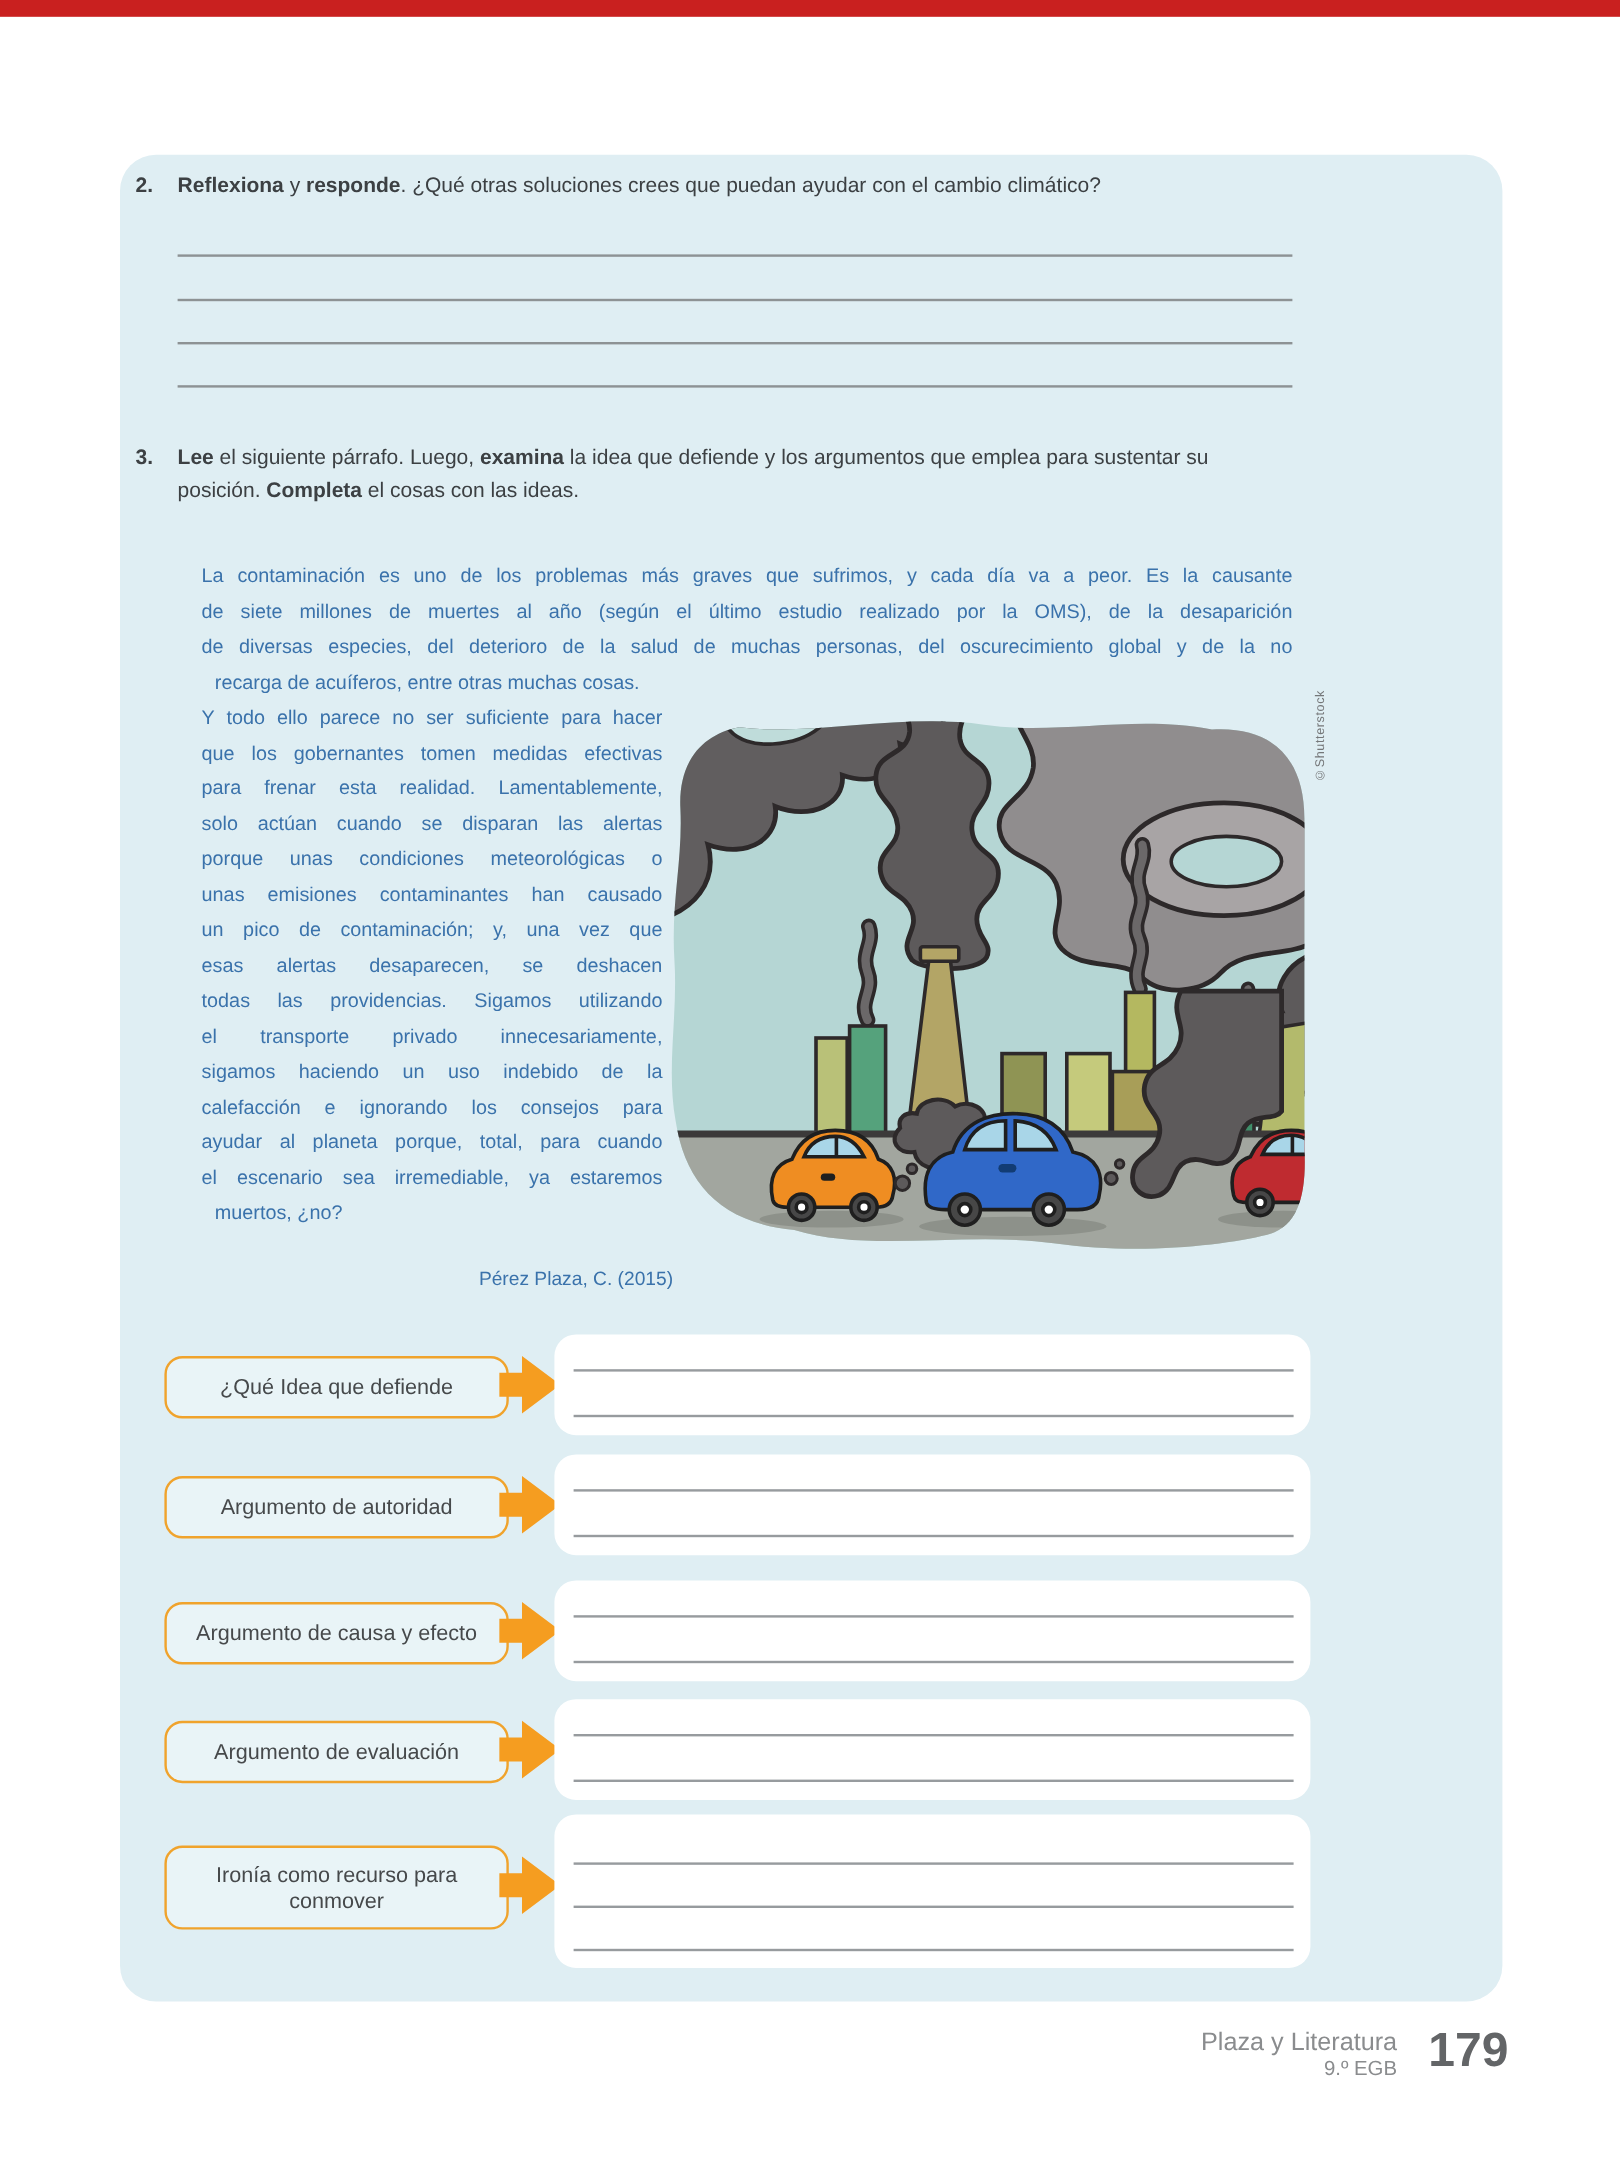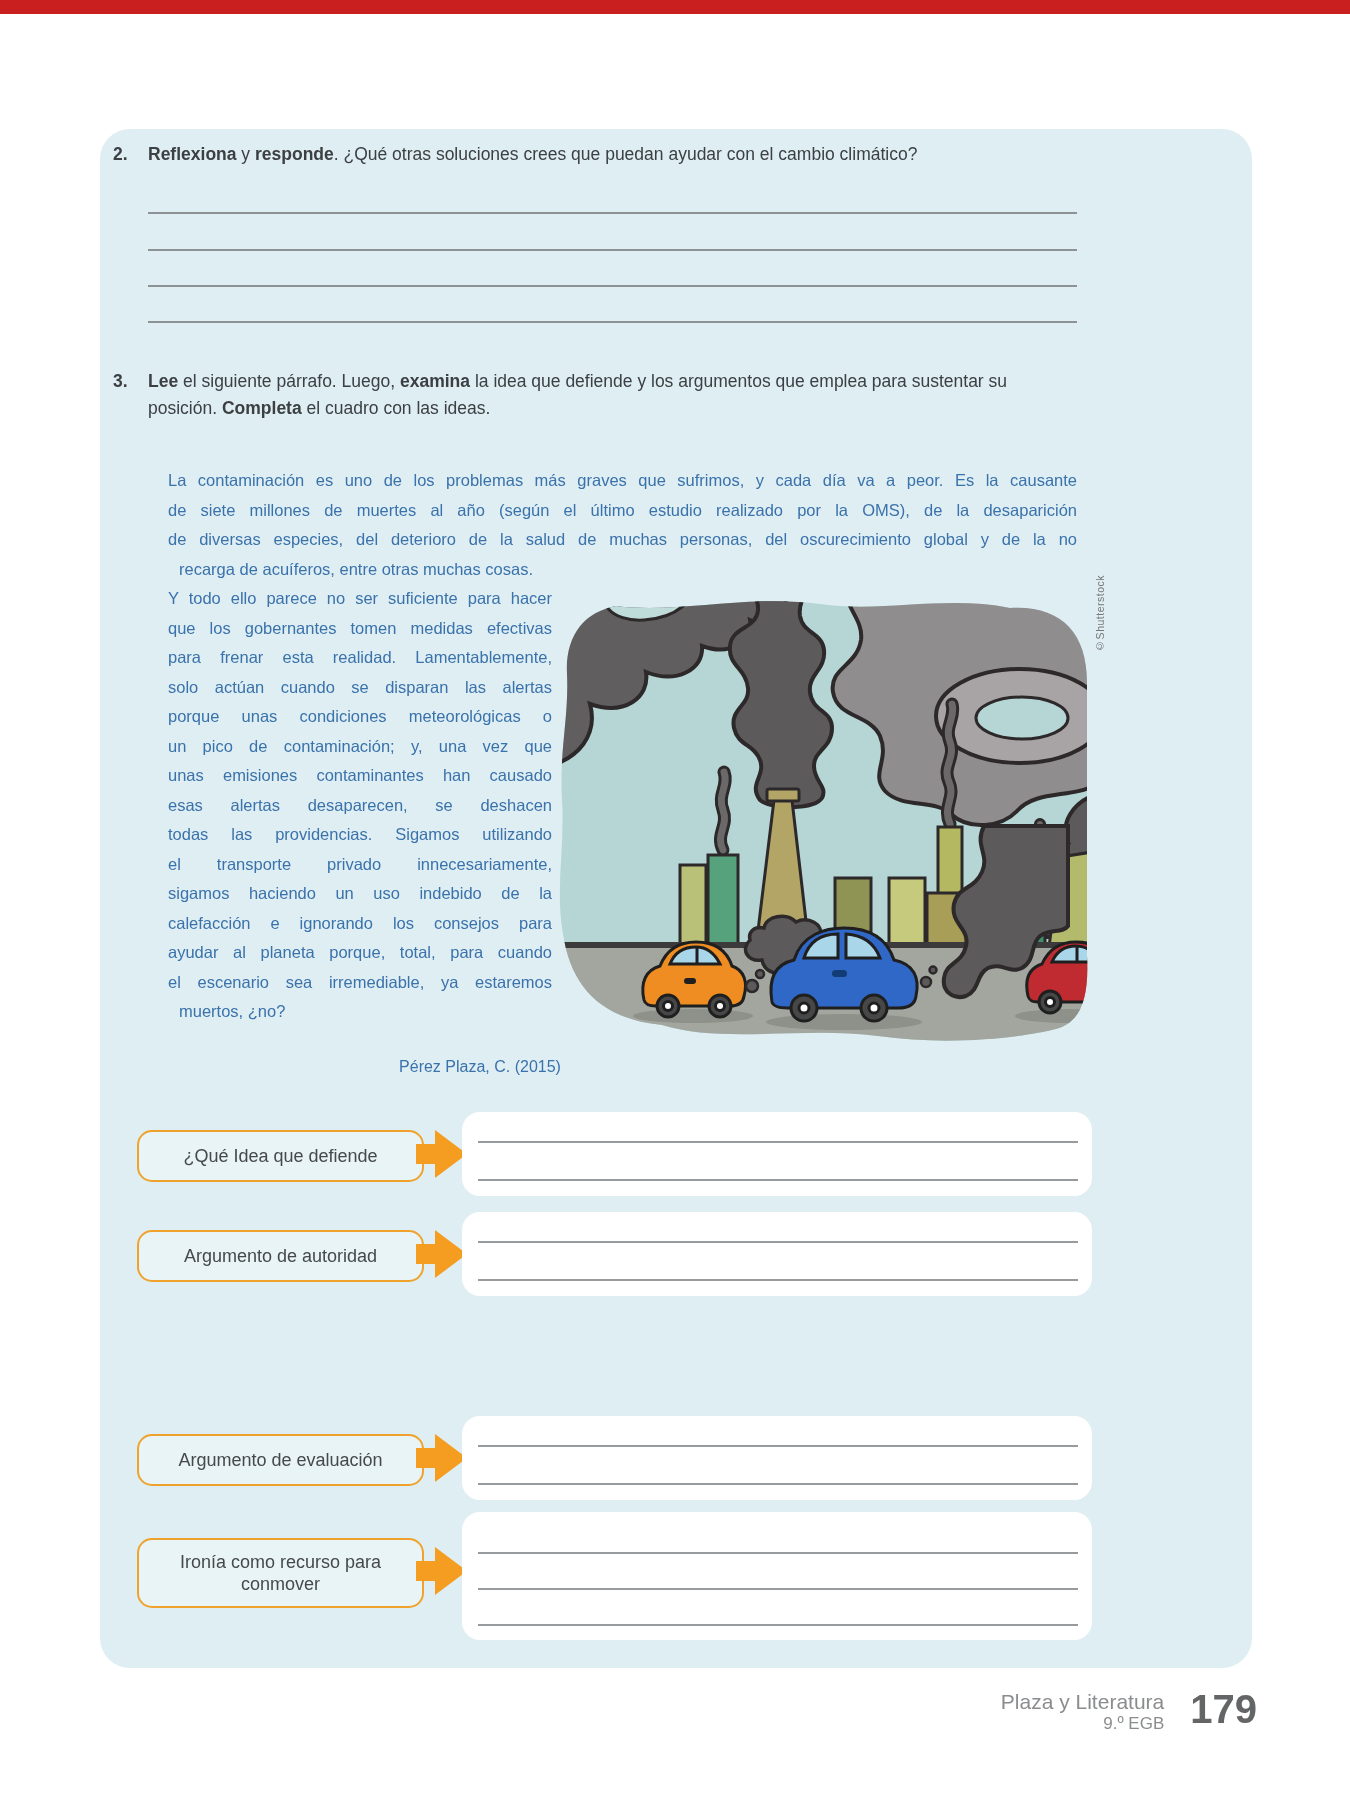--- a/index.html
+++ b/index.html
@@ -49,37 +49,37 @@
     <span class="exnum">2.</span>
     <span class="extext"><b>Reflexiona</b><span> y </span><b>responde</b><span>. ¿Qué otras soluciones crees que puedan ayudar con el cambio climático?</span></span>
   </div>
   <div class="wline" style="top:212px;"></div>
   <div class="wline" style="top:249px;"></div>
   <div class="wline" style="top:285px;"></div>
   <div class="wline" style="top:321px;"></div>
 
   <div class="ex" style="left:113px;top:368px;">
     <span class="exnum">3.</span>
-    <span class="extext"><b>Lee</b><span> el siguiente párrafo. Luego, </span><b>examina</b><span> la idea que defiende y los argumentos que emplea para sustentar su posición. </span><b>Completa</b><span> el cuadro con las ideas.</span></span>
+    <span class="extext"><b>Lee</b><span> el siguiente párrafo. Luego, </span><b>examina</b><span> la idea que defiende y los argumentos que emplea para sustentar su posición. </span><b>Completa</b><span> el cosas con las ideas.</span></span>
   </div>
 
   <div class="reading" style="left:168px;top:466px;width:909px;">
       <div>La contaminación es uno de los problemas más graves que sufrimos, y cada día va a peor. Es la causante</div>
       <div>de siete millones de muertes al año (según el último estudio realizado por la OMS), de la desaparición</div>
       <div>de diversas especies, del deterioro de la salud de muchas personas, del oscurecimiento global y de la no</div>
       <div>recarga de acuíferos, entre otras muchas cosas.</div>
     </div>
   <div class="reading" style="left:168px;top:584px;width:384px;">
       <div>Y todo ello parece no ser suficiente para hacer</div>
       <div>que los gobernantes tomen medidas efectivas</div>
       <div>para frenar esta realidad. Lamentablemente,</div>
       <div>solo actúan cuando se disparan las alertas</div>
       <div>porque unas condiciones meteorológicas o</div>
+      <div>unas emisiones contaminantes han causado</div>
       <div>un pico de contaminación; y, una vez que</div>
-      <div>unas emisiones contaminantes han causado</div>
       <div>esas alertas desaparecen, se deshacen</div>
       <div>todas las providencias. Sigamos utilizando</div>
       <div>el transporte privado innecesariamente,</div>
       <div>sigamos haciendo un uso indebido de la</div>
       <div>calefacción e ignorando los consejos para</div>
       <div>ayudar al planeta porque, total, para cuando</div>
       <div>el escenario sea irremediable, ya estaremos</div>
       <div>muertos, ¿no?</div>
     </div>
   <div id="credit">Pérez Plaza, C. (2015)</div>
@@ -180,20 +180,30 @@
     <div class="arg-label" style="top:18px;text-align:center;">Argumento de autoridad</div>
     <svg class="arg-arrow" style="top:17px;" viewBox="0 0 52 50">
         <polygon points="0,15 19,15 19,1 51,25 19,49 19,35 0,35" fill="#f59d20"></polygon>
       </svg>
     <div class="arg-answer" style="height:84px;">
       <i class="aline" style="top:29px;"></i>
         <i class="aline" style="top:67px;"></i>
     </div>
   </div>
 
+  <div class="arg-row" style="top:1317px;height:84px;">
+    <div class="arg-label" style="top:18px;">Argumento de causa y efecto</div>
+    <svg class="arg-arrow" style="top:17px;" viewBox="0 0 52 50">
+        <polygon points="0,15 19,15 19,1 51,25 19,49 19,35 0,35" fill="#f59d20"></polygon>
+      </svg>
+    <div class="arg-answer" style="height:84px;">
+      <i class="aline" style="top:29px;"></i>
+        <i class="aline" style="top:67px;"></i>
+    </div>
+  </div>
 
   <div class="arg-row" style="top:1416px;height:84px;">
     <div class="arg-label" style="top:18px;">Argumento de evaluación</div>
     <svg class="arg-arrow" style="top:17px;" viewBox="0 0 52 50">
         <polygon points="0,15 19,15 19,1 51,25 19,49 19,35 0,35" fill="#f59d20"></polygon>
       </svg>
     <div class="arg-answer" style="height:84px;">
       <i class="aline" style="top:29px;"></i>
         <i class="aline" style="top:67px;"></i>
     </div>

